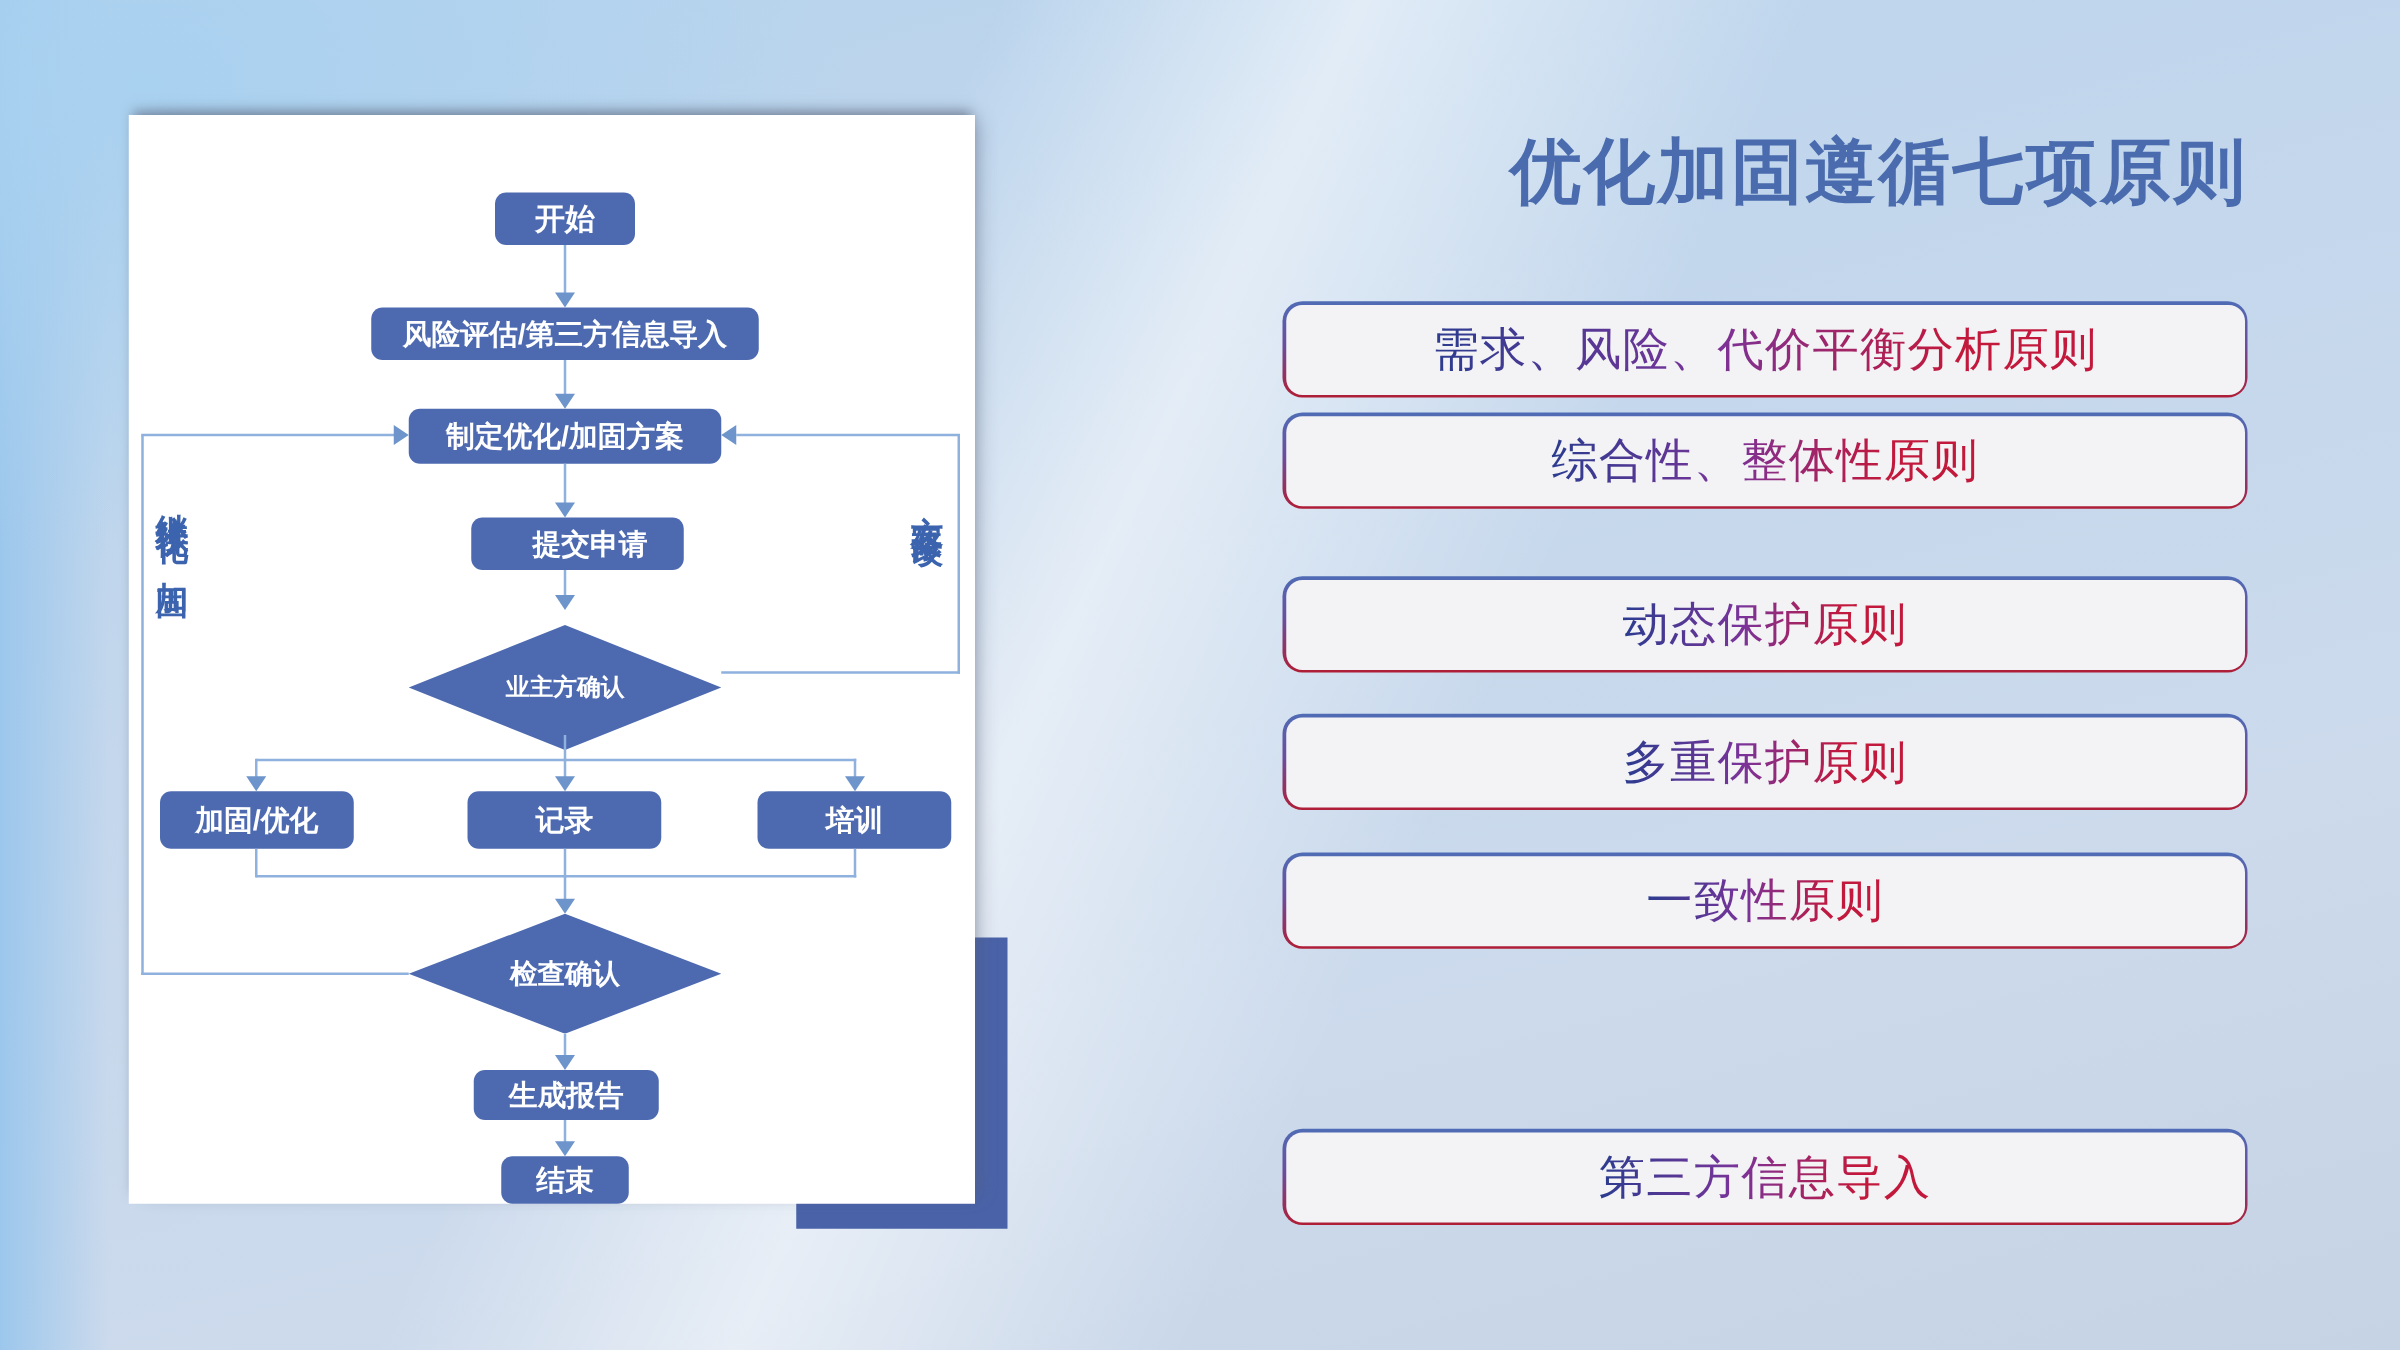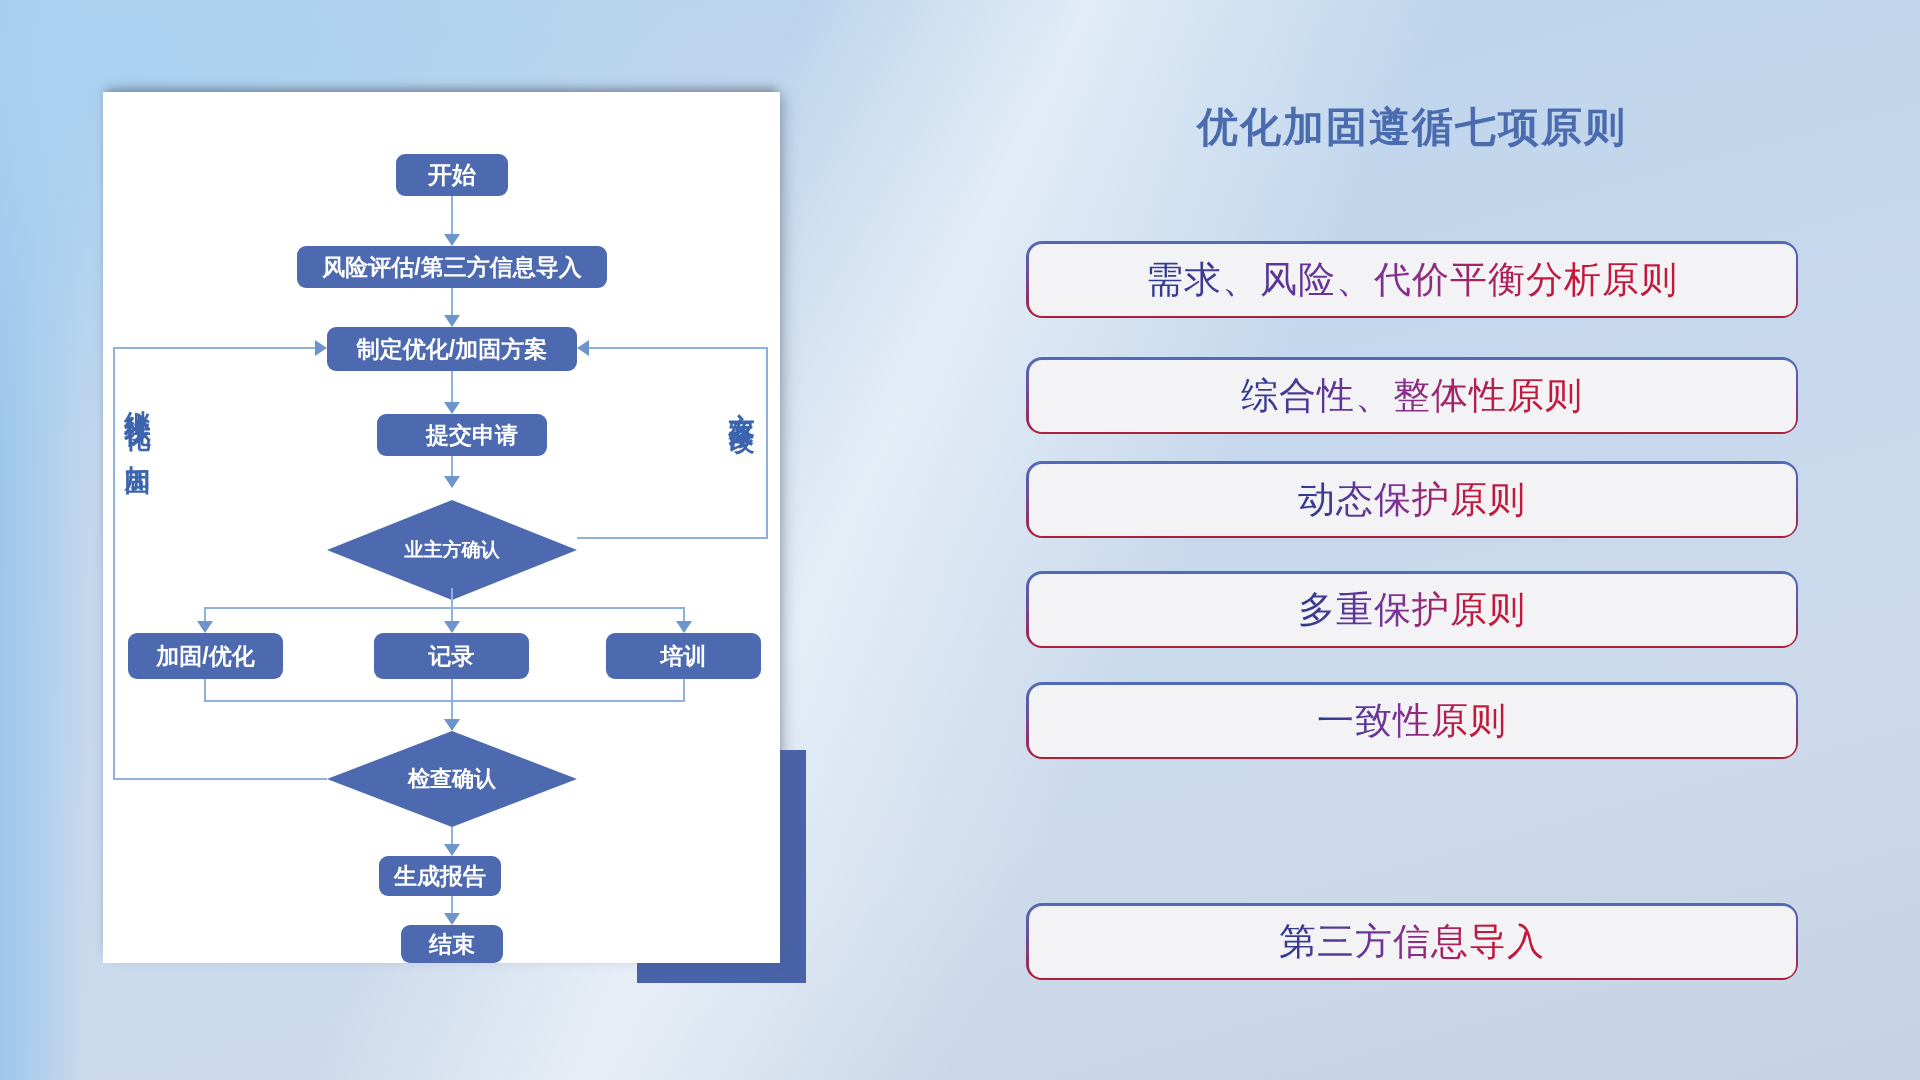--- a/index.html
+++ b/index.html
@@ -32,22 +32,22 @@
   .hline{position:absolute;height:2px;background:#8fb1dd;}
   .arr-d{position:absolute;width:0;height:0;border-left:8px solid transparent;border-right:8px solid transparent;border-top:12px solid #6e95cb;}
   .arr-r{position:absolute;width:0;height:0;border-top:8px solid transparent;border-bottom:8px solid transparent;border-left:12px solid #6e95cb;}
   .arr-l{position:absolute;width:0;height:0;border-top:8px solid transparent;border-bottom:8px solid transparent;border-right:12px solid #6e95cb;}
   .vlabel{
     position:absolute;writing-mode:vertical-rl;text-orientation:upright;
     color:#3c64ae;font-weight:bold;font-size:26px;letter-spacing:5px;line-height:1;
   }
   
   .panel-title{
-    position:absolute;left:1026px;top:100px;width:772px;text-align:center;
-    font-size:41px;font-weight:bold;color:#4a6cae;letter-spacing:2px;
+    position:absolute;left:1026px;top:100px;width:772px;text-align:right;
+    font-size:57px;font-weight:bold;color:#4a6cae;letter-spacing:2px;
   }
   .principle{
     position:absolute;left:1026px;width:772px;height:77px;border-radius:16px;
     background:linear-gradient(180deg,#4f6cb5 0%,#6a4d9e 45%,#b01d35 100%);
     padding:0;box-sizing:border-box;
   }
   .principle .inner{
     position:absolute;left:2.5px;top:2.5px;right:2.5px;bottom:2.5px;border-radius:13px;
     background:#f3f3f6;display:flex;align-items:center;justify-content:center;
   }
@@ -77,21 +77,21 @@
     <div class="fdiamond" style="left:224px;top:408px;width:250px;height:100px;font-size:19px;">业主方确认</div>
 
     <div class="fnode" style="left:25px;top:541px;width:155px;height:46px;">加固/优化</div>
 
     <div class="fnode" style="left:271px;top:541px;width:155px;height:46px;">记录</div>
 
     <div class="fnode" style="left:503px;top:541px;width:155px;height:46px;">培训</div>
 
     <div class="fdiamond" style="left:224px;top:639px;width:250px;height:96px;font-size:22px;">检查确认</div>
 
-    <div class="fnode" style="left:276px;top:764px;width:122px;height:40px;">生成报告</div>
+    <div class="fnode" style="left:276px;top:764px;width:148px;height:40px;">生成报告</div>
 
     <div class="fnode" style="left:298px;top:833px;width:102px;height:38px;">结束</div>
 
     <div class="vline" style="left:348px;top:104px;height:41px;"></div>
     <div class="arr-d" style="left:341px;top:142px;"></div>
 
     <div class="vline" style="left:348px;top:196px;height:29px;"></div>
     <div class="arr-d" style="left:341px;top:223px;"></div>
 
     <div class="vline" style="left:348px;top:279px;height:33px;"></div>
@@ -137,21 +137,21 @@
     <div class="vlabel" style="left:626px;top:300px;">方案修改</div>
   </div>
 
   <div class="panel-title">优化加固遵循七项原则</div>
 
   <div class="principle" style="top:241px;">
     <div class="inner">
       <span class="ptext">需求、风险、代价平衡分析原则</span>
     </div>
   </div>
-  <div class="principle" style="top:357px;">
+  <div class="principle" style="top:330px;">
     <div class="inner">
       <span class="ptext">综合性、整体性原则</span>
     </div>
   </div>
   <div class="principle" style="top:461px;">
     <div class="inner">
       <span class="ptext">动态保护原则</span>
     </div>
   </div>
   <div class="principle" style="top:571px;">

